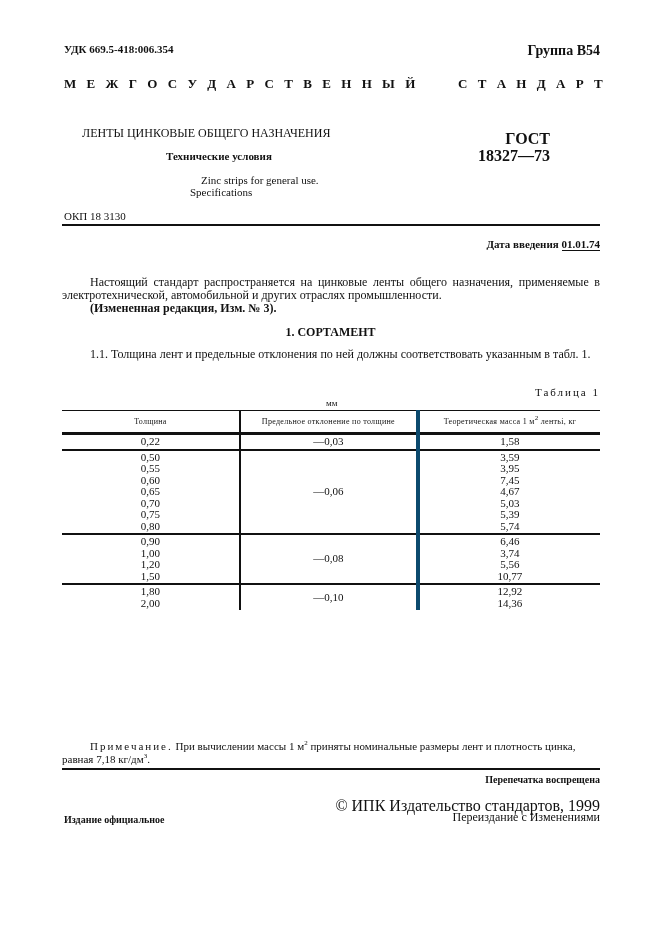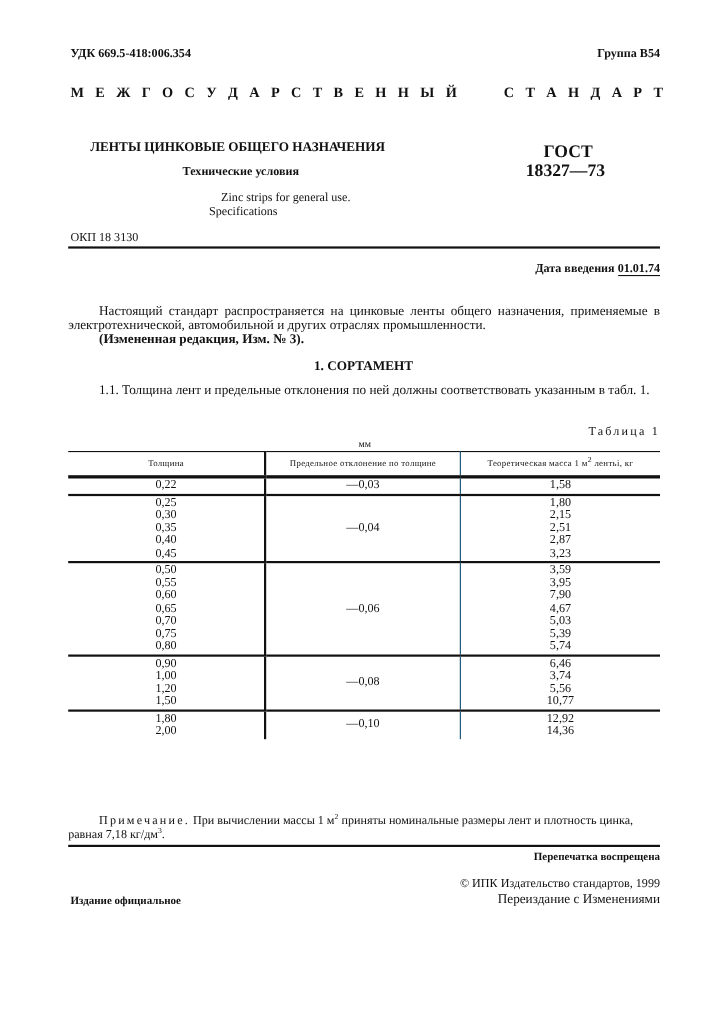--- a/index.html
+++ b/index.html
@@ -3,59 +3,59 @@
 <meta charset="utf-8">
 <style>
   html, body { margin: 0; padding: 0; background: #ffffff; }
   body {
     width: 661px; height: 936px; position: relative; overflow: hidden;
     font-family: "Liberation Serif", "DejaVu Serif", serif; color: #111;
   }
   .abs { position: absolute; }
   .bold { font-weight: bold; }
   .udk { left: 64px; top: 43px; font-size: 11px; font-weight: bold; }
-  .group { right: 61px; top: 43px; font-size: 11px; font-weight: bold; }
+  .group { right: 61px; top: 43px; font-size: 14px; font-weight: bold; }
   .interstate { left: 64px; right: 58px; top: 76px; font-size: 13px; font-weight: bold;
     display: flex; justify-content: space-between; }
   .interstate span { display: inline-block; }
   .interstate .gap { width: 22px; }
-  .title { left: 82px; top: 126px; font-size: 12px; font-weight: bold; }
+  .title { left: 82px; top: 126px; font-size: 12px; font-weight: normal; }
   .subtitle { left: 166px; top: 150px; font-size: 11px; font-weight: bold; }
   .en1 { left: 173px; top: 174px; font-size: 11px; margin-left: 28px; }
   .en2 { left: 190px; top: 186px; font-size: 11px; }
-  .gost { left: 478px; top: 130px; font-size: 16px; font-weight: bold; line-height: 17px; text-align: center; }
+  .gost { left: 478px; top: 130px; font-size: 16px; font-weight: bold; line-height: 17px; text-align: right; }
   .okp { left: 64px; top: 210px; font-size: 11px; }
   .rule-thick { left: 62px; width: 538px; height: 2px; background: #111; }
   .date { right: 61px; top: 238px; font-size: 11px; font-weight: bold; margin-left: 27px; }
   .date .val { border-bottom: 1.5px solid #111; }
   .para { left: 62px; width: 538px; font-size: 12px; line-height: 13px; text-align: justify; }
   .indent { text-indent: 28px; }
   .section { left: 0; width: 661px; top: 325px; text-align: center; font-size: 12px; font-weight: bold; }
   .tbl-label { right: 61px; top: 386px; font-size: 11px; letter-spacing: 2px; }
   .mm { left: 326px; top: 398px; font-size: 9px; }
   table.t {
     position: absolute; left: 62px; top: 410px; width: 538px;
     border-collapse: collapse; font-size: 11px; line-height: 11.5px;
   }
   table.t th {
     font-weight: normal; font-size: 8px; letter-spacing: 0.3px; height: 21px; padding: 0;
     border-top: 1px solid #111; border-bottom: 3px solid #111; margin-top: 20px;
   }
   table.t td { text-align: center; vertical-align: middle; padding: 1px 0 1px 0; }
   table.t .c1 { width: 179px; }
-  table.t .c2 { width: 177px; border-left: 2px solid #111; border-right: 1px solid #0c4a6e; }
+  table.t .c2 { width: 177px; border-left: 2px solid #111; border-right: 4px solid #0c4a6e; }
   table.t .c3 { width: 182px; }
   table.t tr.grp-sep td { border-top: 2px solid #111; margin-top: 40px; }
   .stack div { height: 11.5px; }
   .note { left: 62px; width: 538px; top: 740px; font-size: 11px; line-height: 13px; }
   .note .spaced { letter-spacing: 2px; }
   .rule-foot { left: 62px; width: 538px; top: 768px; height: 2px; background: #111; }
   .official { left: 64px; top: 814px; font-size: 10px; font-weight: bold; }
   .reprint { right: 61px; top: 774px; font-size: 10px; font-weight: bold; }
-  .copy1 { right: 61px; top: 797px; font-size: 11px; }
+  .copy1 { right: 61px; top: 797px; font-size: 16px; }
   .copy2 { right: 61px; top: 810px; font-size: 12px; }
   sup { font-size: 7px; vertical-align: super; line-height: 0; }
 </style>
 </head>
 <body>
 
 <div class="abs udk">УДК 669.5-418:006.354</div>
 <div class="abs group">Группа В54</div>
 
 <div class="abs interstate" id="interstate">
@@ -127,50 +127,33 @@
         <td class="c1 stack">
           <div>0,22</div>
         </td>
         <td class="c2">—0,03</td>
         <td class="c3 stack">
           <div>1,58</div>
         </td>
       </tr>
       <tr class="grp-sep">
         <td class="c1 stack">
-          <div>0,25</div>
-          <div>0,30</div>
-          <div>0,35</div>
-          <div>0,40</div>
-          <div>0,45</div>
-        </td>
-        <td class="c2">—0,04</td>
-        <td class="c3 stack">
-          <div>1,80</div>
-          <div>2,15</div>
-          <div>2,51</div>
-          <div>2,87</div>
-          <div>3,23</div>
-        </td>
-      </tr>
-      <tr class="grp-sep">
-        <td class="c1 stack">
           <div>0,50</div>
           <div>0,55</div>
           <div>0,60</div>
           <div>0,65</div>
           <div>0,70</div>
           <div>0,75</div>
           <div>0,80</div>
         </td>
         <td class="c2">—0,06</td>
         <td class="c3 stack">
           <div>3,59</div>
           <div>3,95</div>
-          <div>7,90</div>
+          <div>7,45</div>
           <div>4,67</div>
           <div>5,03</div>
           <div>5,39</div>
           <div>5,74</div>
         </td>
       </tr>
       <tr class="grp-sep">
         <td class="c1 stack">
           <div>0,90</div>
           <div>1,00</div>

